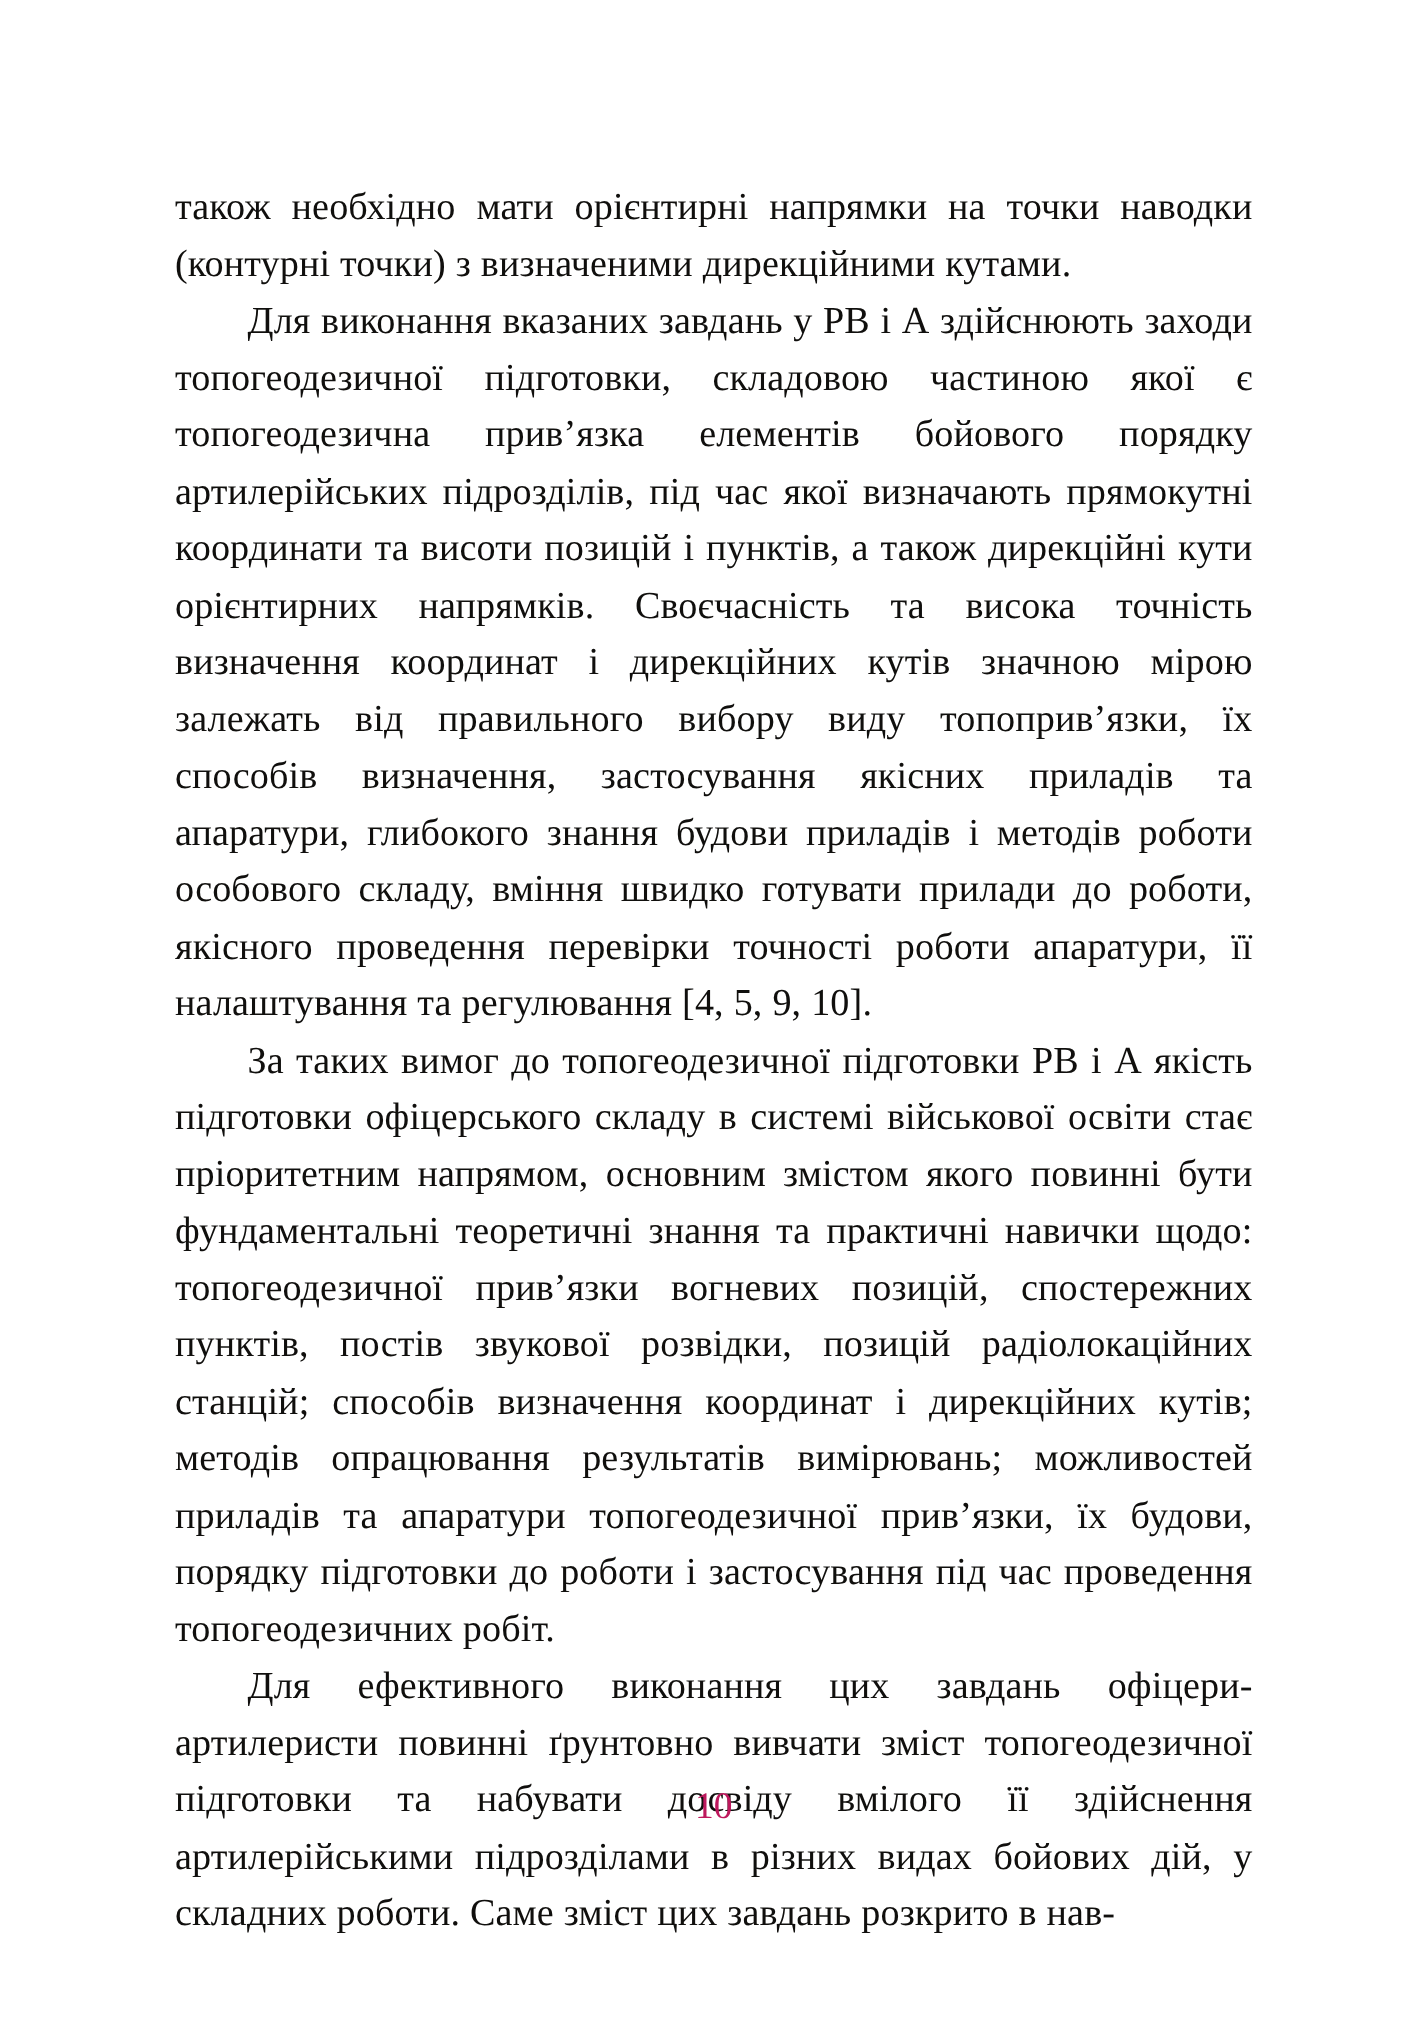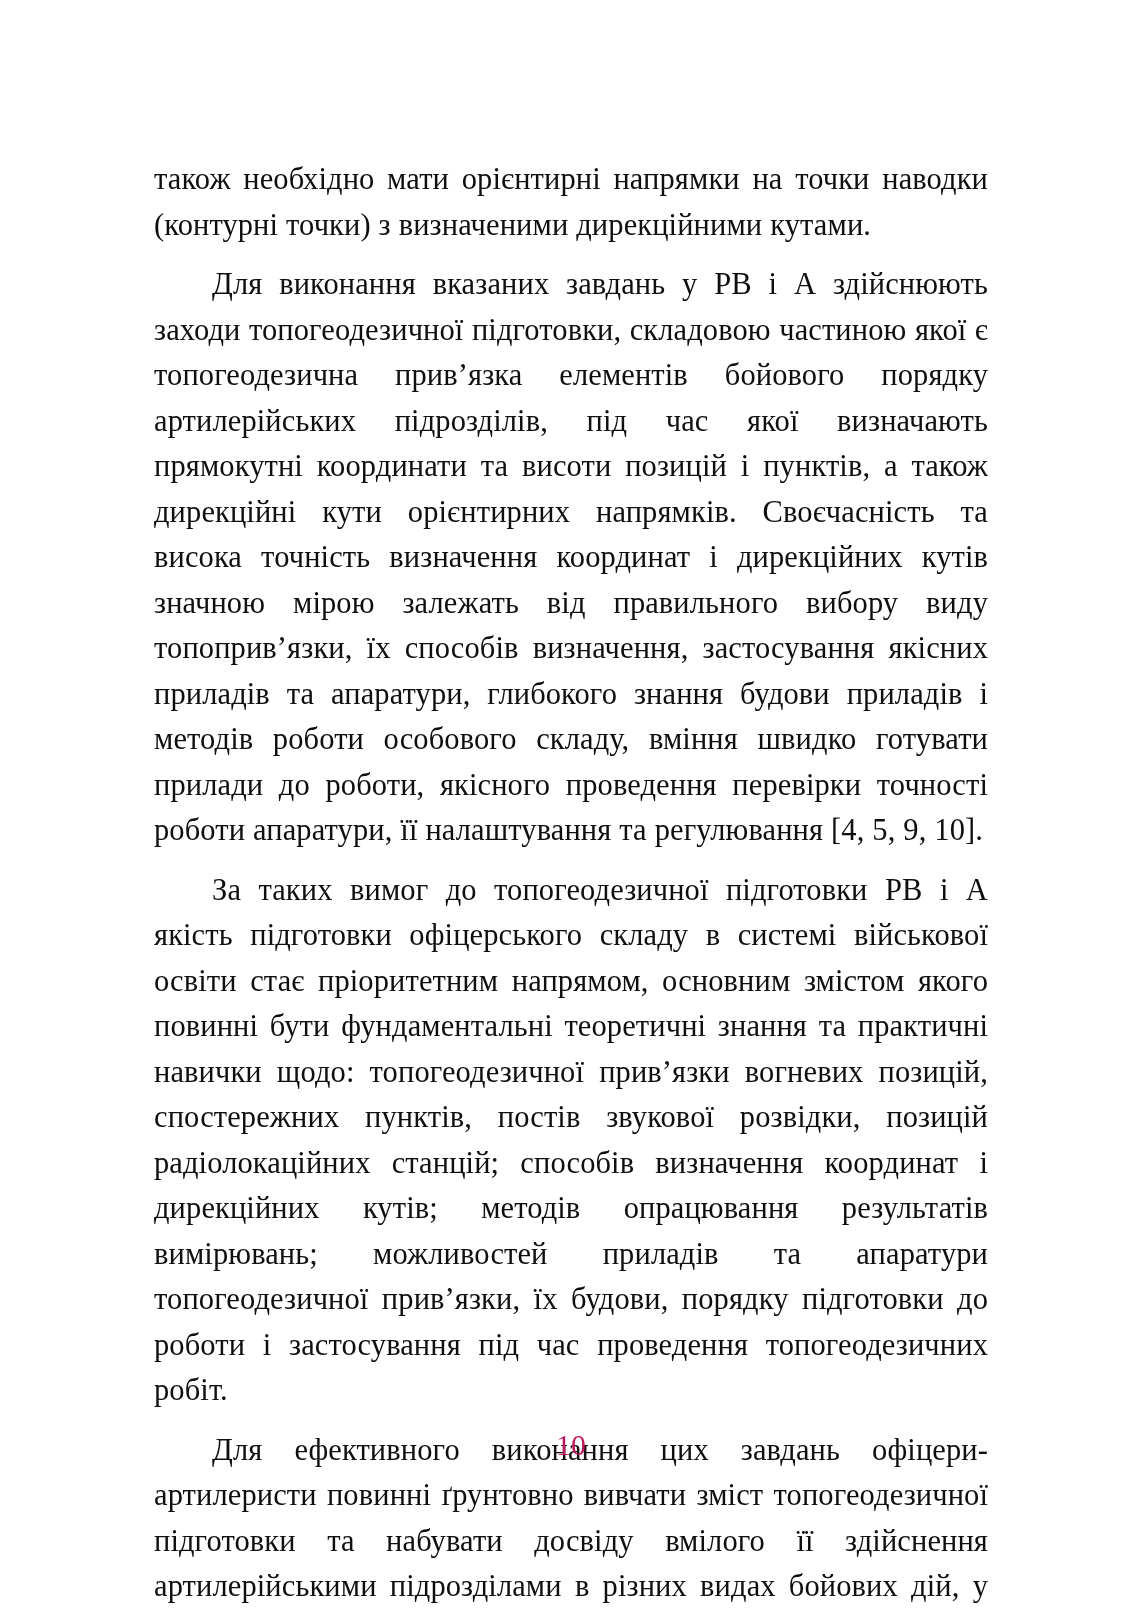--- a/index.html
+++ b/index.html
@@ -17,21 +17,21 @@
     color: #100f0d;
     overflow: hidden;
   }
   .text-block {
     position: absolute;
     left: 140px;
     top: 143px;
     width: 862px;
   }
   .para {
-    margin: 14px;
+    margin: 0;
     font-size: 30.5px;
     line-height: 45.5px;
     text-align: justify;
     text-justify: inter-word;
     letter-spacing: 0.1px;
     word-spacing: 0.2px;
   }
   .para.indent {
     text-indent: 58px;
   }

